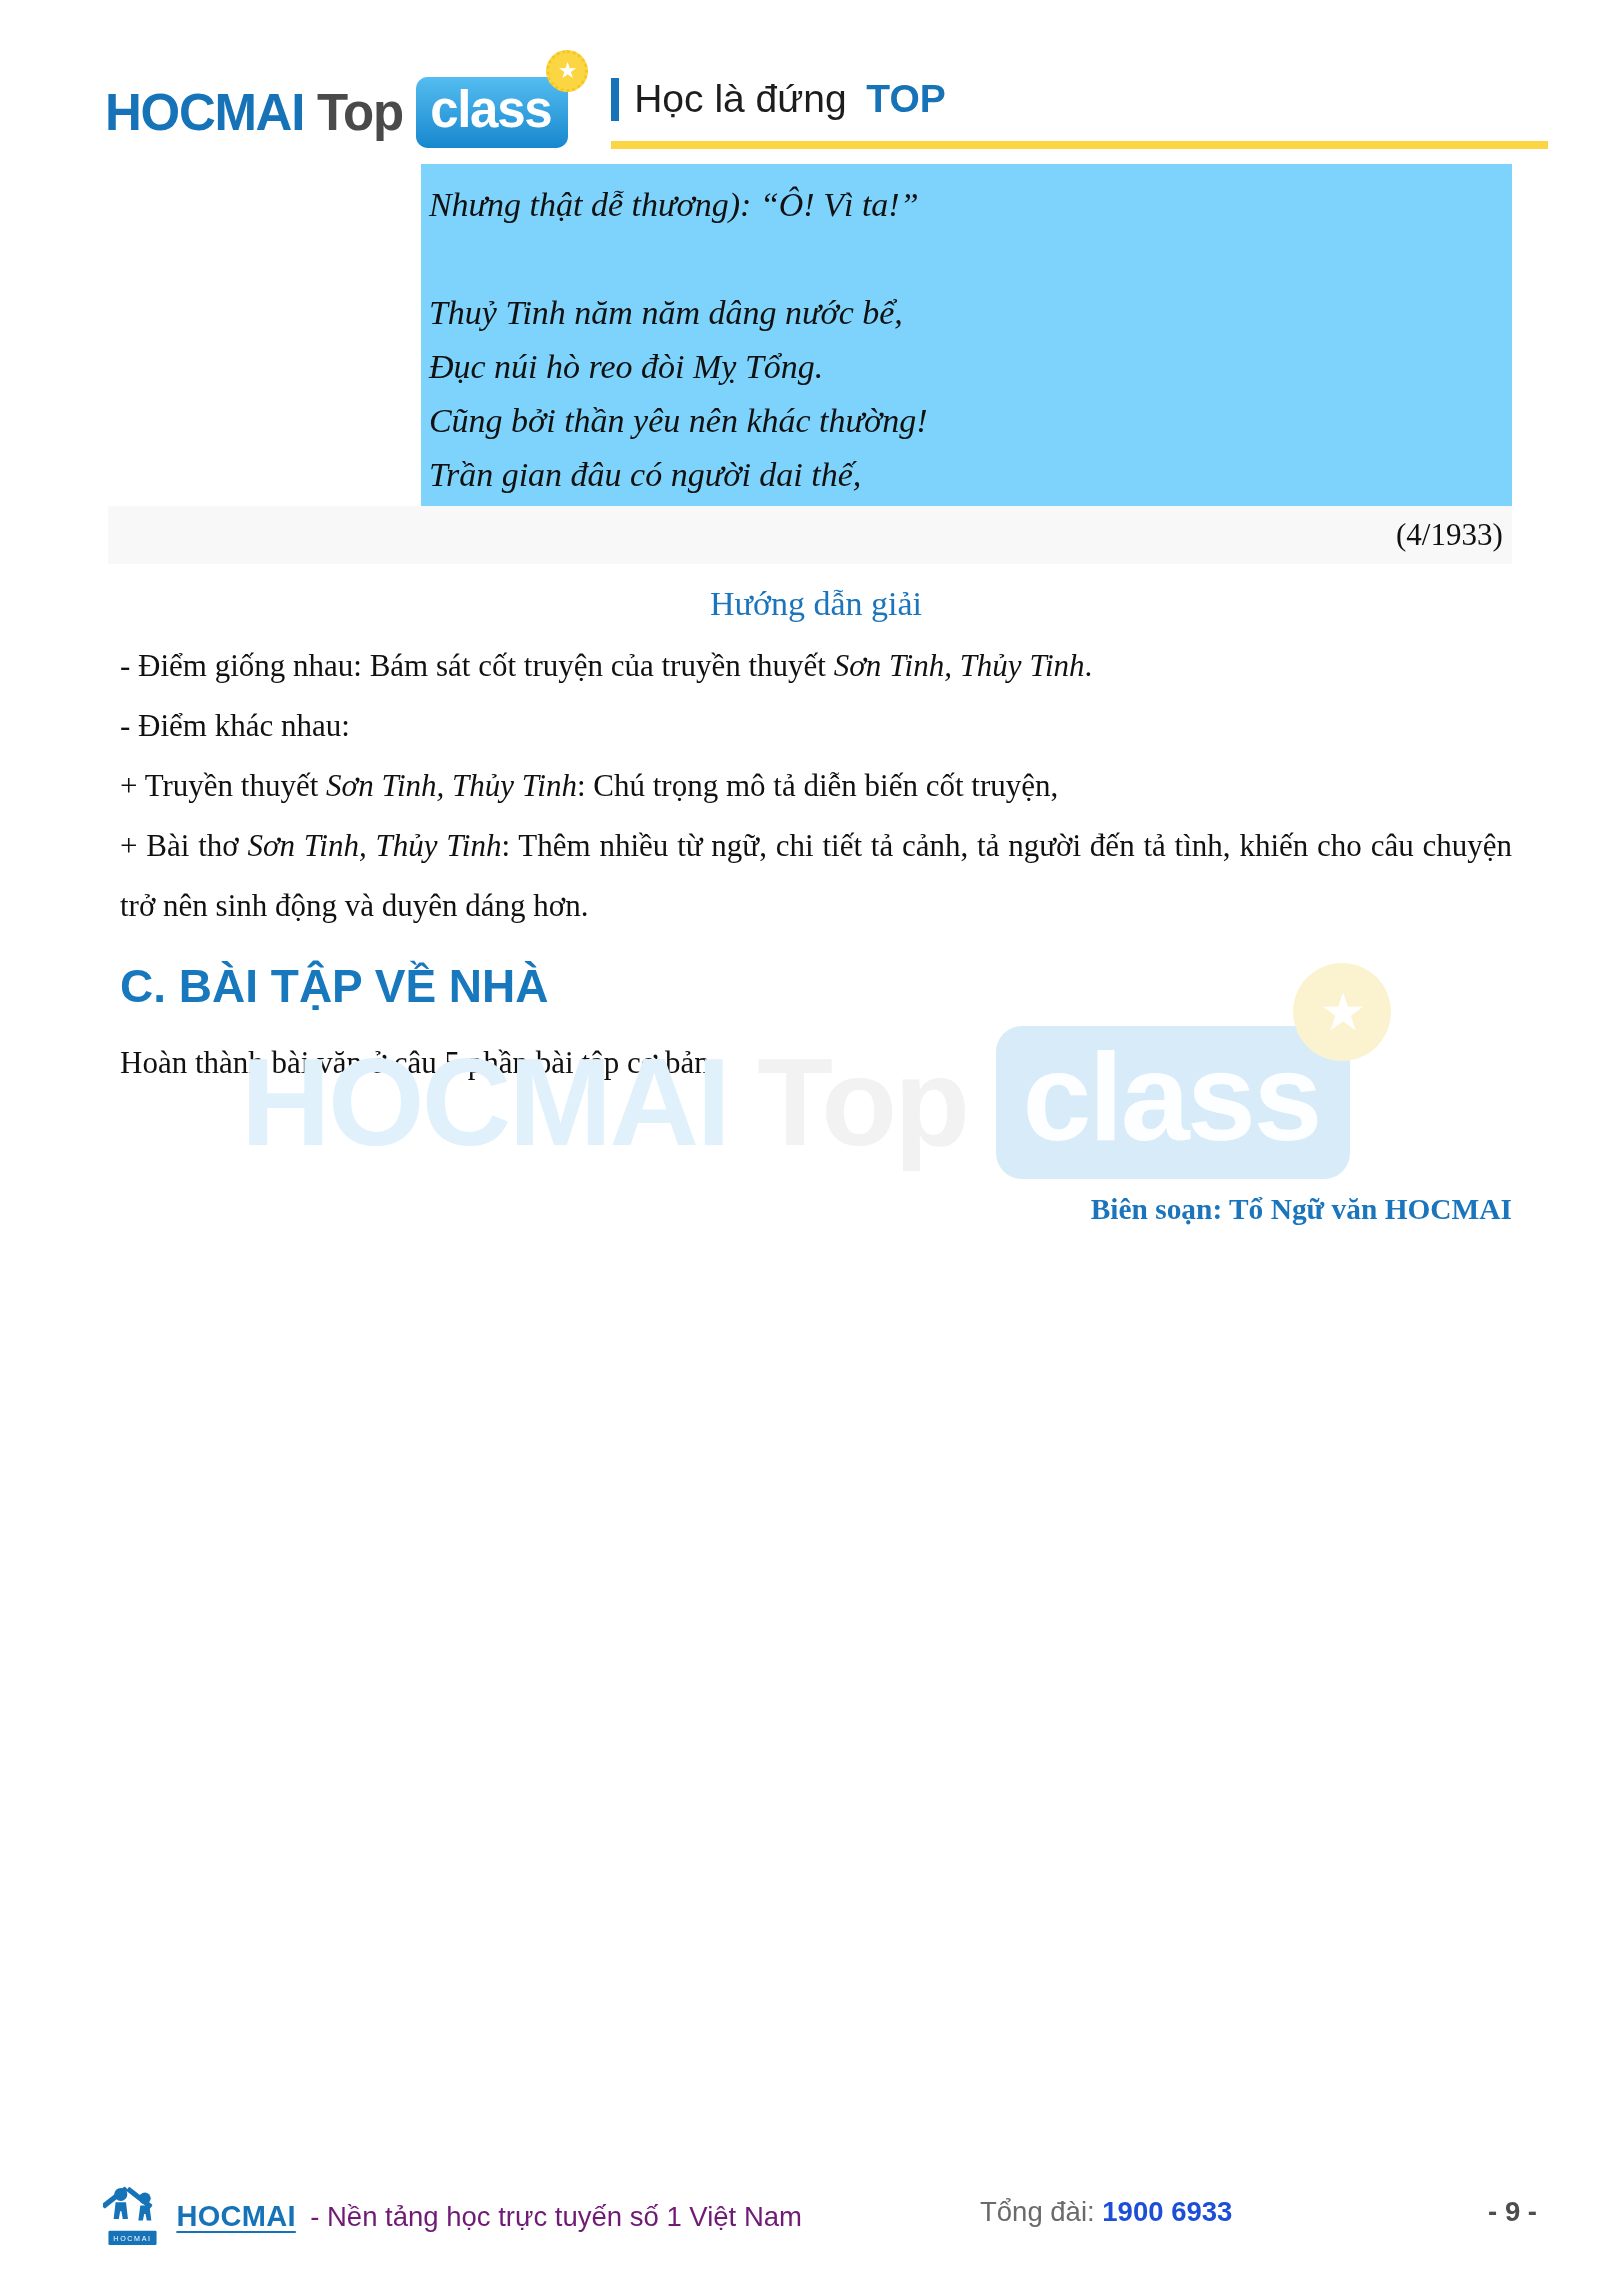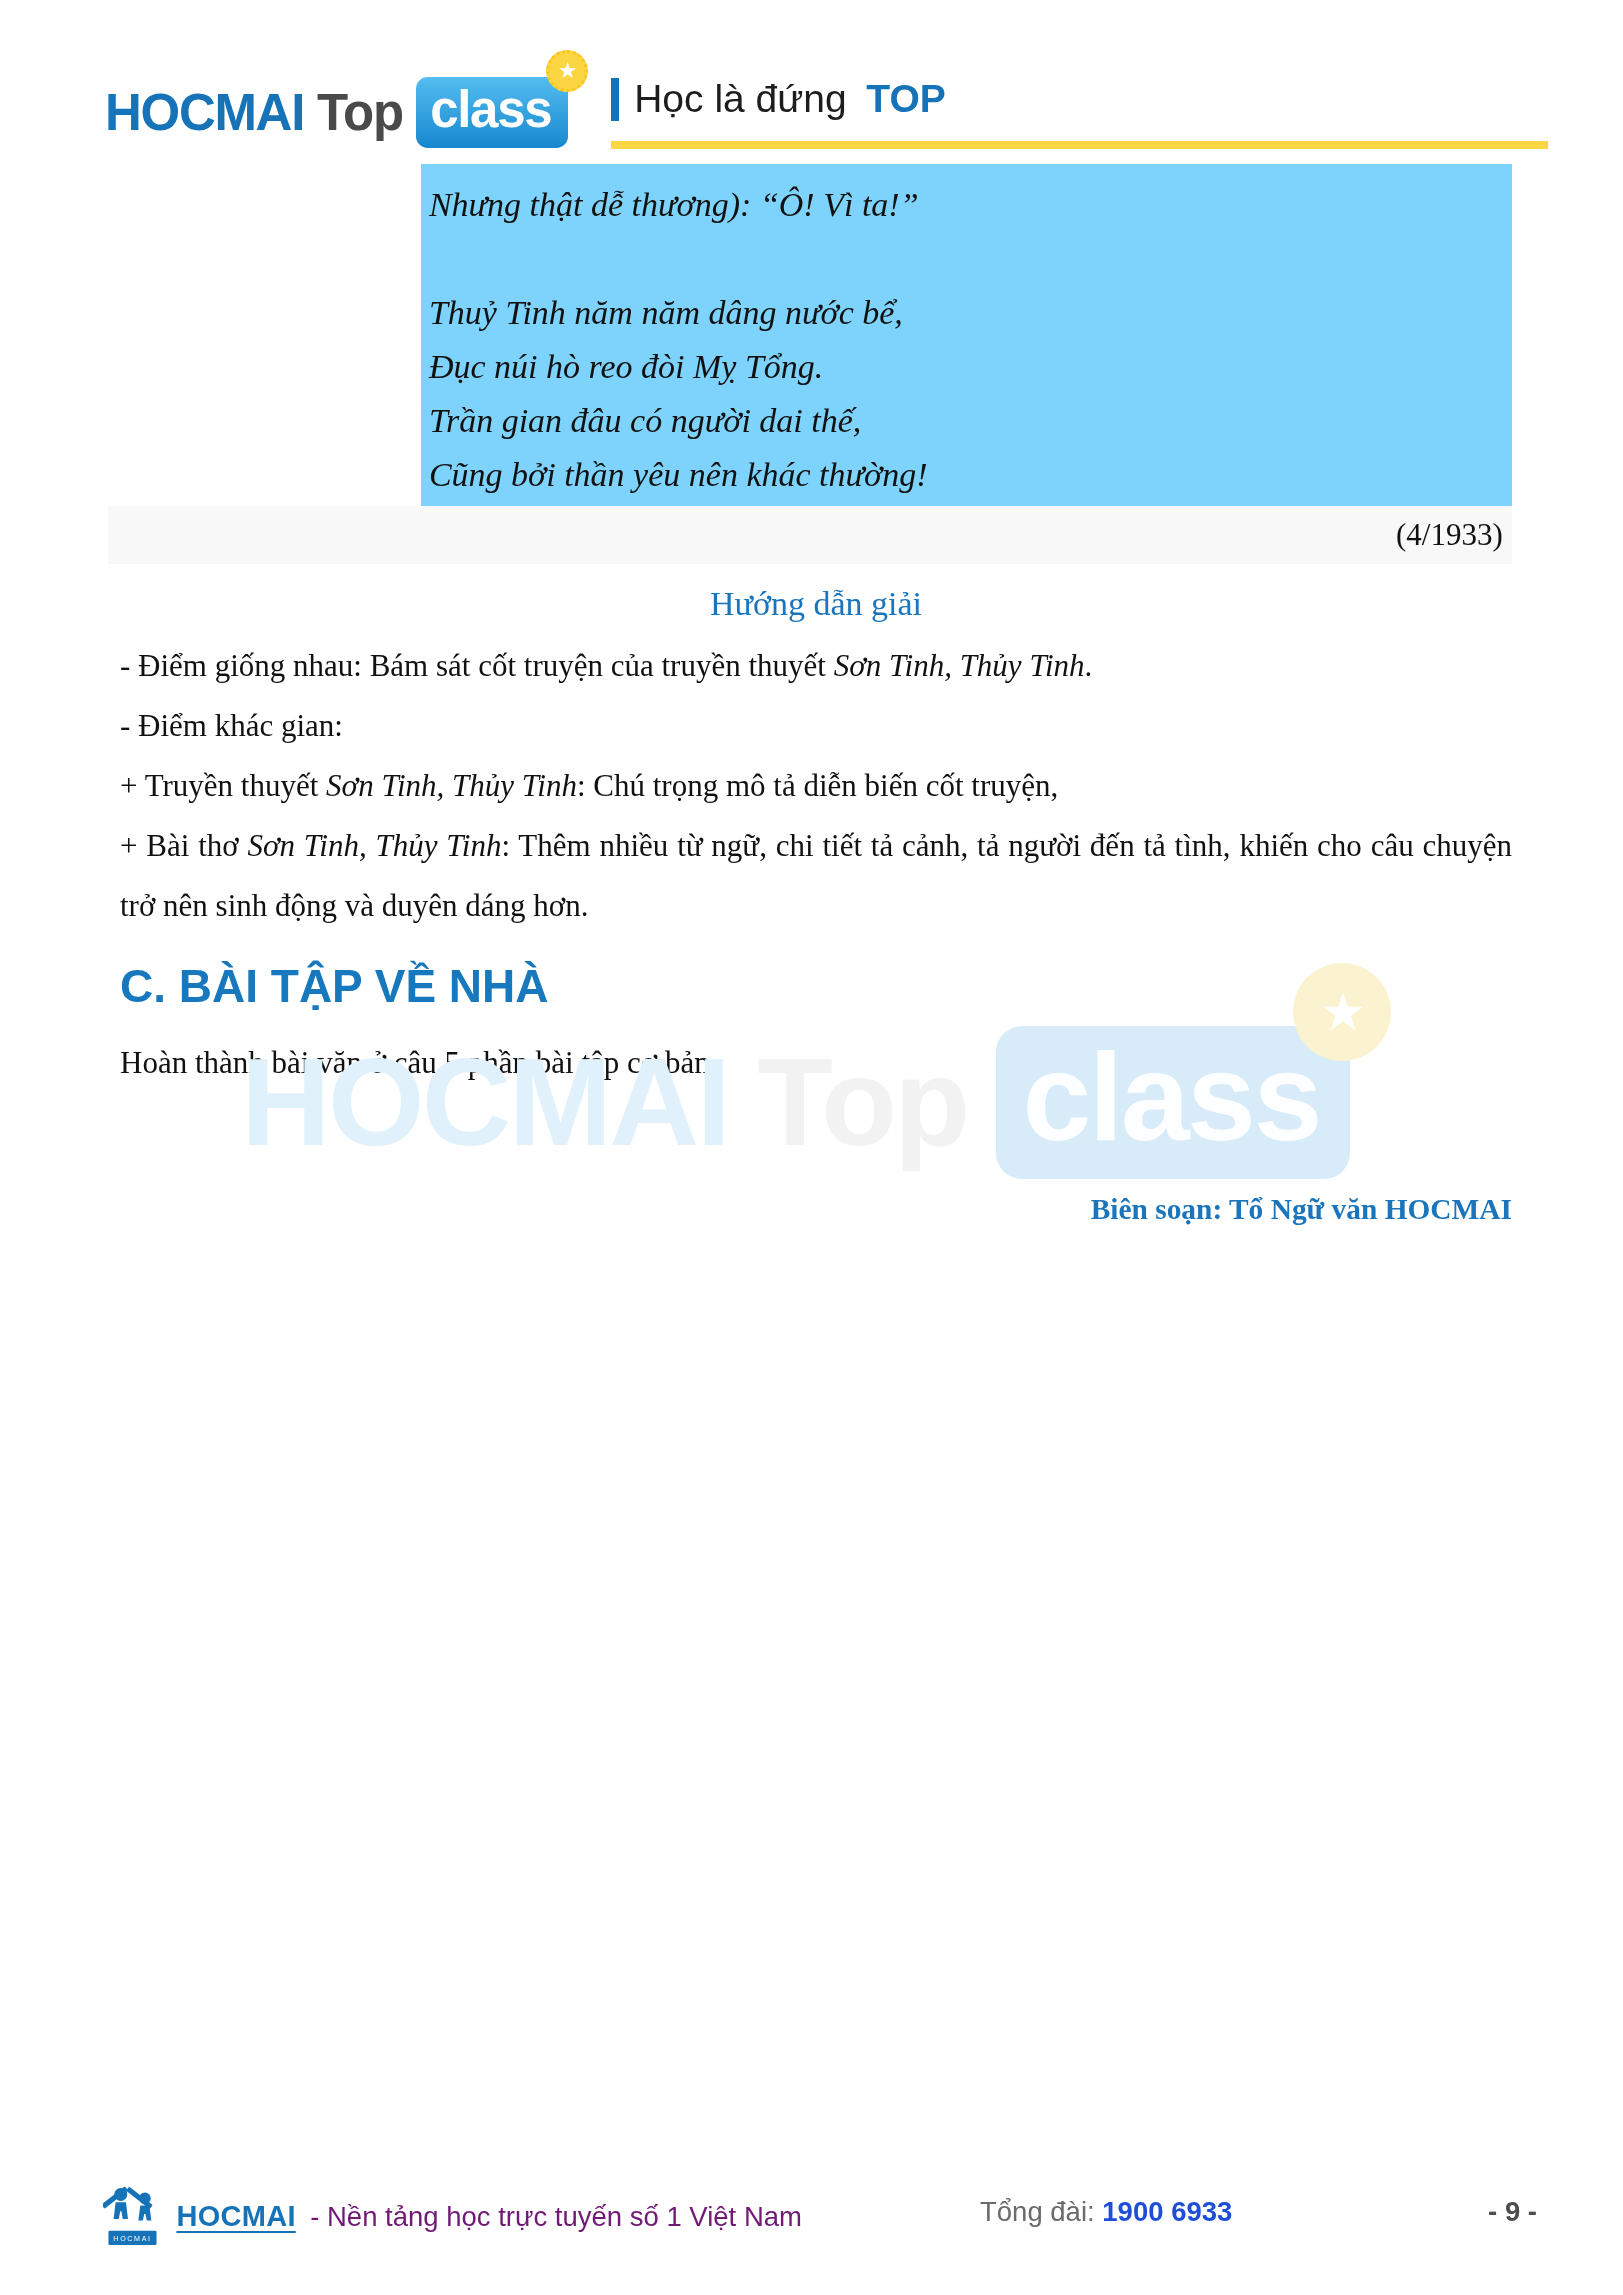--- a/index.html
+++ b/index.html
@@ -133,30 +133,30 @@
     </div>
   </div>
 
   <div class="main">
 
     <div class="poem-block">
       <div class="poem-line">Nhưng thật dễ thương): “Ô! Vì ta!”</div>
       <div class="poem-line"></div>
       <div class="poem-line">Thuỷ Tinh năm năm dâng nước bể,</div>
       <div class="poem-line">Đục núi hò reo đòi Mỵ Tổng.</div>
+      <div class="poem-line">Cũng bởi thần yêu nên khác thường!</div>
       <div class="poem-line">Trần gian đâu có người dai thế,</div>
-      <div class="poem-line">Cũng bởi thần yêu nên khác thường!</div>
     </div>
     <div class="date-band">(4/1933)</div>
 
     <div class="solution-heading">Hướng dẫn giải</div>
 
     <div class="solution-body">
       <p><span>- Điểm giống nhau: Bám sát cốt truyện của truyền thuyết </span><span class="seg-italic">Sơn Tinh, Thủy Tinh</span><span>.</span></p>
-      <p>- Điểm khác gian:</p>
+      <p>- Điểm khác nhau:</p>
       <p><span>+ Truyền thuyết </span><span class="seg-italic">Sơn Tinh, Thủy Tinh</span><span>: Chú trọng mô tả diễn biến cốt truyện,</span></p>
       <p class="p-justify"><span>+ Bài thơ </span><span class="seg-italic">Sơn Tinh, Thủy Tinh</span><span>: Thêm nhiều từ ngữ, chi tiết tả cảnh, tả người đến tả tình, khiến cho câu chuyện trở nên sinh động và duyên dáng hơn.</span></p>
     </div>
 
     <div class="section-heading">C. BÀI TẬP VỀ NHÀ</div>
     <p class="homework-body">Hoàn thành bài văn ở câu 5 phần bài tập cơ bản.</p>
 
     <div class="byline">Biên soạn: Tổ Ngữ văn HOCMAI</div>
   </div>
 

